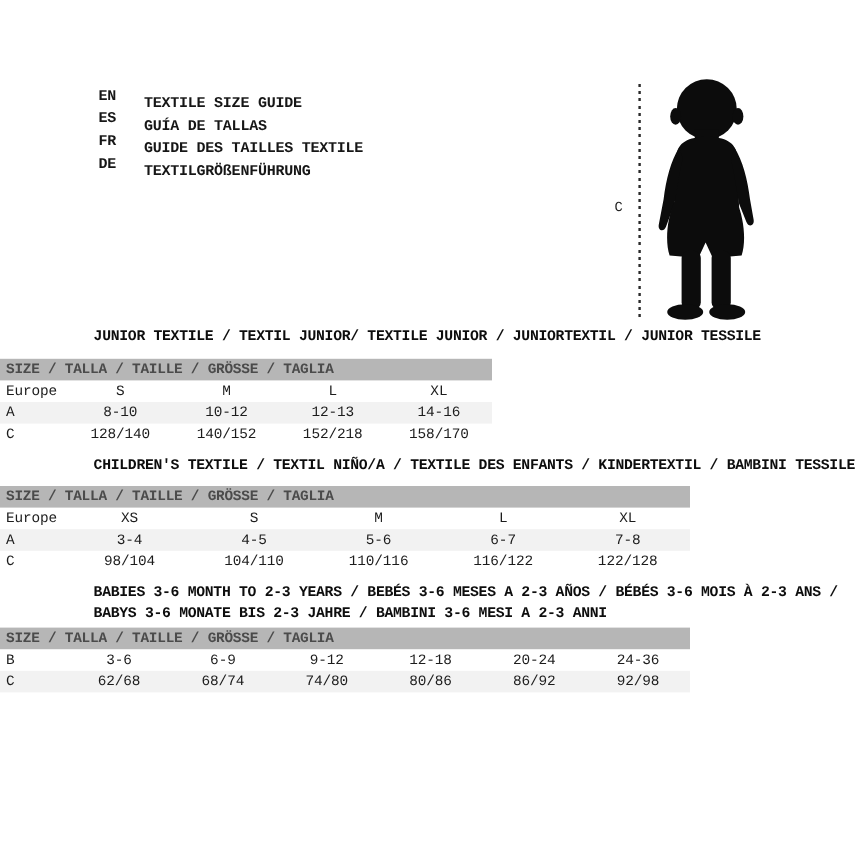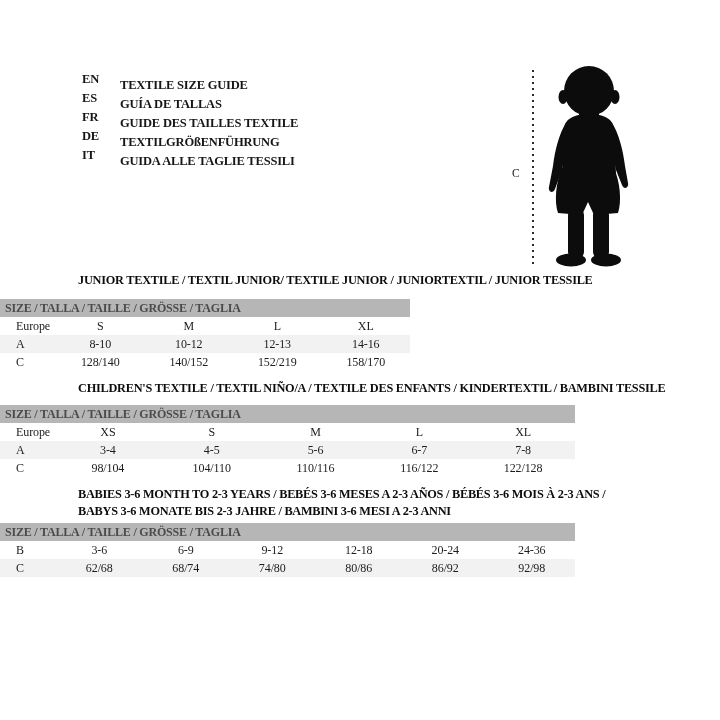--- a/index.html
+++ b/index.html
@@ -1,18 +1,18 @@
 <!DOCTYPE html>
 <html style="--band-bg: #b6b6b6; --band-text: #4b4b4b; --alt-bg: #f2f2f2; --text: #161616;"><head>
 <meta charset="utf-8">
 <style>
   html,body{margin:0;padding:0;background:#ffffff;}
   .canvas{
     position:relative;width:720px;height:720px;background:#ffffff;overflow:hidden;
-    font-family:Liberation Serif, serif;
+    font-family:Liberation Mono, monospace;
     color:var(--text,#161616);
   }
   
   .lang-list{position:absolute;left:82px;top:70px;}
   .lang-row{display:flex;height:19px;align-items:center;}
   .lang-code{width:38px;font-size:12.5px;font-weight:700;letter-spacing:-0.2px;}
   .lang-name{font-size:12.5px;font-weight:700;letter-spacing:-0.2px;margin-top:12px;}
   
   .dashed-line{
     position:absolute;left:532px;top:70px;width:2px;height:198px;
@@ -24,21 +24,21 @@
   .section{position:absolute;left:75px;}
   .tbl-title{margin-left:3px;font-size:12.3px;font-weight:700;letter-spacing:-0.25px;line-height:16.5px;color:#0d0d0d;white-space:nowrap;}
   .tbl{position:absolute;left:0;}
   .band{
     height:18px;line-height:18px;background:var(--band-bg,#b6b6b6);
     color:var(--band-text,#4b4b4b);font-size:12px;font-weight:700;
     letter-spacing:-0.2px;padding-left:5px;box-sizing:border-box;
   }
   .trow{display:flex;height:18px;align-items:center;font-size:12px;color:#1c1c1c;}
   .trow.shaded{background:var(--alt-bg,#f2f2f2);}
-  .rlabel{width:56px;padding-left:16px;box-sizing:border-box;letter-spacing:-0.1px;}
+  .rlabel{width:56px;padding-left:5px;box-sizing:border-box;letter-spacing:-0.1px;}
   .tcell{flex:1;text-align:center;letter-spacing:-0.1px;}
   
   .footnotes{position:absolute;left:78px;top:599px;}
   .footnote{height:18.5px;font-size:11.8px;font-weight:700;letter-spacing:-0.25px;color:#0d0d0d;white-space:nowrap;}
 </style>
 </head>
 <body>
 
 <div class="canvas">
 
@@ -51,24 +51,20 @@
         <span class="lang-code">ES</span>
         <span class="lang-name">GUÍA DE TALLAS</span>
       </div>
       <div class="lang-row">
         <span class="lang-code">FR</span>
         <span class="lang-name">GUIDE DES TAILLES TEXTILE</span>
       </div>
       <div class="lang-row">
         <span class="lang-code">DE</span>
         <span class="lang-name">TEXTILGRÖßENFÜHRUNG</span>
-      </div>
-      <div class="lang-row">
-        <span class="lang-code">IT</span>
-        <span class="lang-name">GUIDA ALLE TAGLIE TESSILI</span>
       </div>
     </div>
 
   <div class="dashed-line"></div>
   <div class="height-label">C</div>
 
   <svg class="figure-svg" width="96" height="206" viewBox="0 0 96 206" aria-hidden="true">
     <g id="silhouetteShapes" fill="#0c0c0c">
 
       <circle cx="49" cy="27" r="25"></circle>
@@ -111,21 +107,21 @@
           <div class="rlabel">A</div>
           <div class="tcell">8-10</div>
           <div class="tcell">10-12</div>
           <div class="tcell">12-13</div>
           <div class="tcell">14-16</div>
         </div>
         <div class="trow">
           <div class="rlabel">C</div>
           <div class="tcell">128/140</div>
           <div class="tcell">140/152</div>
-          <div class="tcell">152/219</div>
+          <div class="tcell">152/218</div>
           <div class="tcell">158/170</div>
         </div>
       </div>
       <div class="section tbl-title" style="top: 380px;">
         <div>CHILDREN'S TEXTILE / TEXTIL NIÑO/A / TEXTILE DES ENFANTS / KINDERTEXTIL / BAMBINI TESSILE</div>
       </div>
       <div class="section tbl" style="top: 405px; width: 575px;">
         <div class="band">SIZE / TALLA / TAILLE / GRÖSSE / TAGLIA</div>
         <div class="trow">
           <div class="rlabel">Europe</div>

